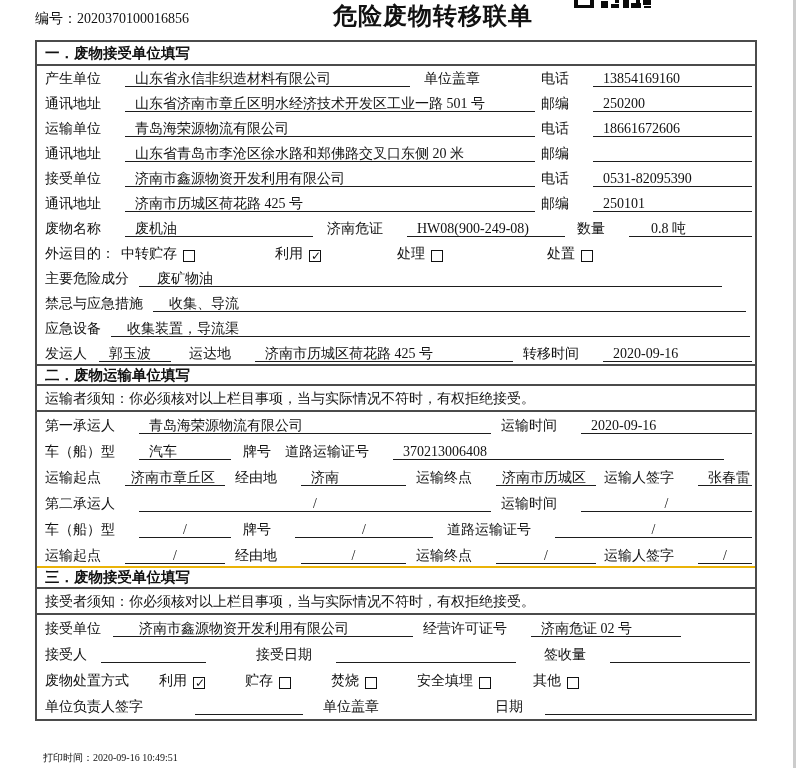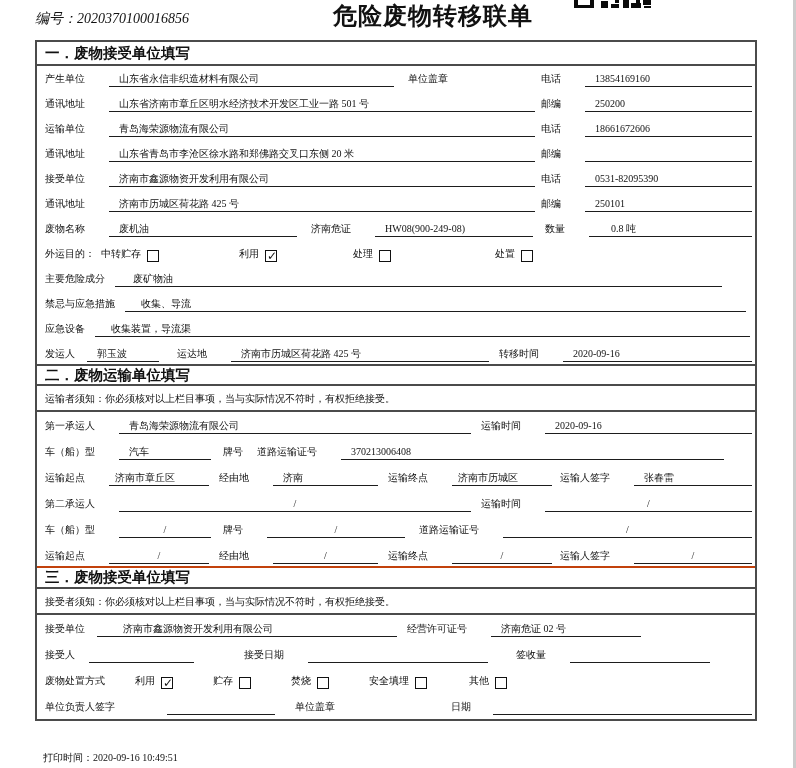--- a/index.html
+++ b/index.html
@@ -1,37 +1,37 @@
 <!DOCTYPE html>
 <html><head>
 <meta charset="utf-8">
 <style>
   * { box-sizing: border-box; margin: 0; padding: 0; }
   html,body { width: 796px; height: 768px; background: #ffffff; }
   body { font-family: "Liberation Serif", "DejaVu Serif", serif; color: #111; }
   .page { position: relative; width: 796px; height: 768px; overflow: hidden; background: #fff; }
   .edge-strip { position: absolute; top: 0; right: 0; width: 3px; height: 100%; background: #cccccc; }
 
-  .docnum { position: absolute; left: 35px; top: 10px; font-size: 14px; white-space: nowrap; font-style: italic; }
+  .docnum { position: absolute; left: 35px; top: 10px; font-size: 14px; white-space: nowrap; }
   .title { position: absolute; left: 333px; top: 0px; font-size: 24px; font-weight: bold;
            font-family: "Liberation Sans", "DejaVu Sans", sans-serif; letter-spacing: 1px; white-space: nowrap; }
   .qr { position: absolute; left: 574px; top: 0; }
 
   .form { position: absolute; left: 35px; top: 40px; width: 722px; border: 2px solid #4b4b4b;
           display: flex; flex-direction: column; background: #fff; }
 
   .sec-header { font-weight: bold; font-size: 14.5px; padding-left: 8px; display: flex; align-items: center;
                 font-family: "Liberation Sans", "DejaVu Sans", sans-serif;
                 border-bottom: 2px solid #4b4b4b; }
   .sh1 { height: 24px; }
   .sh2 { height: 22px; border-top: 2px solid #4b4b4b; margin-top: -2px; }
-  .sh3 { height: 23px; border-top: 2px solid #c2410c; margin-top: -2px; }
+  .sh3 { height: 23px; border-top: 2px solid #eab308; margin-top: -2px; }
   .sh2 { border-top: 2px solid #4b4b4b; }
 
-  .row { display: flex; align-items: flex-end; padding: 0 3px 4px 8px; font-size: 10px; line-height: 17px; }
+  .row { display: flex; align-items: flex-end; padding: 0 3px 4px 8px; font-size: 14px; line-height: 17px; }
   .h25 { height: 25px; }
   .h26 { height: 26px; }
   .note-row { border-bottom: 2px solid #4b4b4b; align-items: center; padding-bottom: 0; }
   .lbl { white-space: nowrap; flex: 0 0 auto; }
   .uv { border-bottom: 1px solid #1d1d1d; white-space: nowrap; margin-left: 24px; height: 18px;
         padding: 1px 2px 0 10px; flex: 0 0 auto; overflow: hidden; }
   .fill { flex: 1 1 auto; }
   .c { text-align: center; padding-left: 2px; }
   .grp { display: flex; align-items: flex-end; flex: 0 0 auto; width: 496px; }
 

